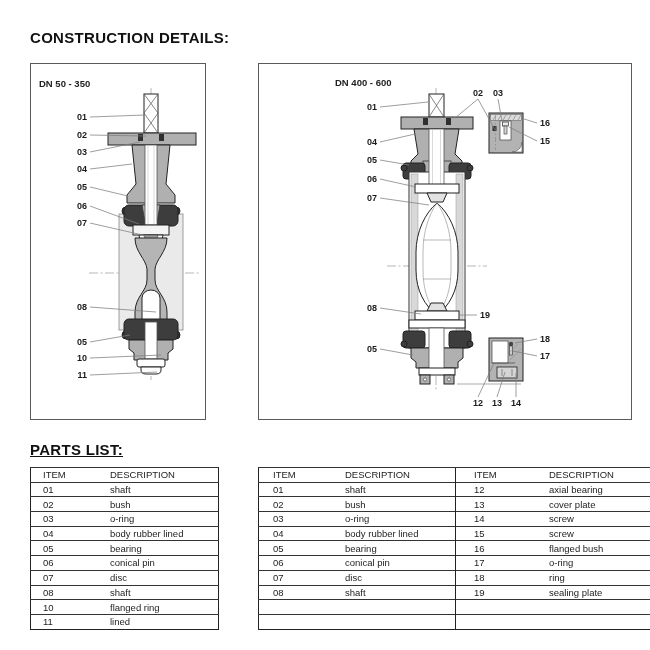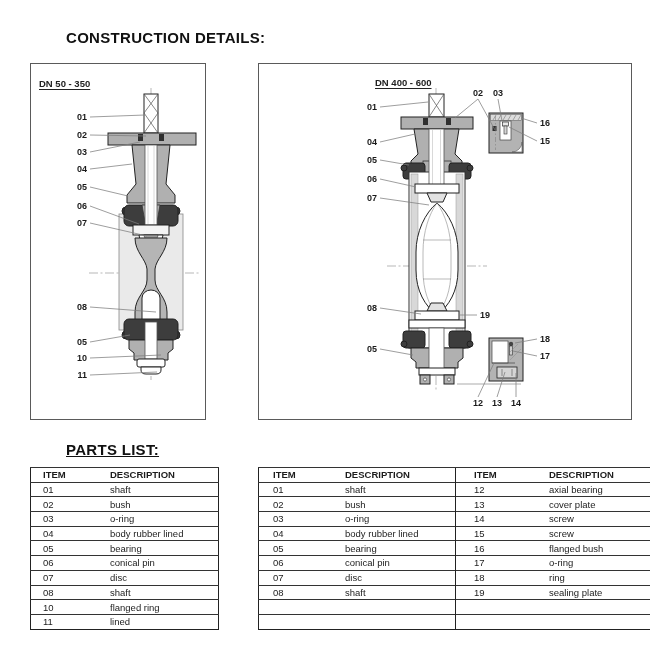--- a/index.html
+++ b/index.html
@@ -1,37 +1,37 @@
 <!DOCTYPE html>
 <html><head>
 <meta charset="utf-8">
 <style>
   html,body{margin:0;padding:0;background:#fff;}
   .canvas{position:relative;width:650px;height:650px;background:#fff;overflow:hidden;
           font-family:"Liberation Sans",sans-serif;}
   .section-title{position:absolute;font:700 15px "Liberation Sans",sans-serif;color:#111;
-          letter-spacing:.3px;white-space:nowrap;margin-left:36px;}
+          letter-spacing:.3px;white-space:nowrap;}
   #construction-title{left:30px;top:29px;}
   #parts-title{left:30px;top:441px;text-decoration:underline;}
   .diagram-box{position:absolute;border:1px solid #5a5a5a;background:#fff;}
   #box-left{left:30px;top:63px;width:174px;height:355px;}
   #box-right{left:258px;top:63px;width:372px;height:355px;}
   .dn-label{position:absolute;font:700 9.5px "Liberation Sans",sans-serif;color:#222;
-          text-decoration:underline;text-underline-offset:2px;white-space:nowrap;}
+          text-underline-offset:2px;white-space:nowrap;}
   #dn-left{left:8px;top:14px;}
-  #dn-right{left:76px;top:13px;margin-left:40px;}
+  #dn-right{left:76px;top:13px;}
   .diagram-svg{position:absolute;left:0;top:0;}
   .callout{font:700 9px "Liberation Sans",sans-serif;fill:#1a1a1a;}
   .leader{stroke:#7d7d7d;stroke-width:.75;fill:none;}
   .cl{stroke:#999;stroke-width:.7;stroke-dasharray:9 2.5 2 2.5;}
   .parts-table{position:absolute;border-collapse:collapse;table-layout:fixed;
           font:400 9.5px "Liberation Sans",sans-serif;color:#1c1c1c;border:1.5px solid #222;background:#fff;}
   .parts-table th,.parts-table td{height:13.7px;padding:0;border-top:1px solid #333;
           text-align:left;overflow:hidden;white-space:nowrap;font-weight:400;}
-  .parts-table th{font-weight:700;}
+  .parts-table th{font-weight:400;}
   #table-left{left:30px;top:467px;width:175px;}
   #table-left .c0{width:67px;padding-left:12px;}
   #table-left .c1{width:108px;}
   #table-right{left:258px;top:467px;width:365px;}
   #table-right .c0{width:72px;padding-left:14px;}
   #table-right .c1{width:110px;}
   #table-right .c2{width:75px;padding-left:18px;border-left:1.5px solid #222;}
   #table-right .c3{width:108px;}
 </style>
 </head>

